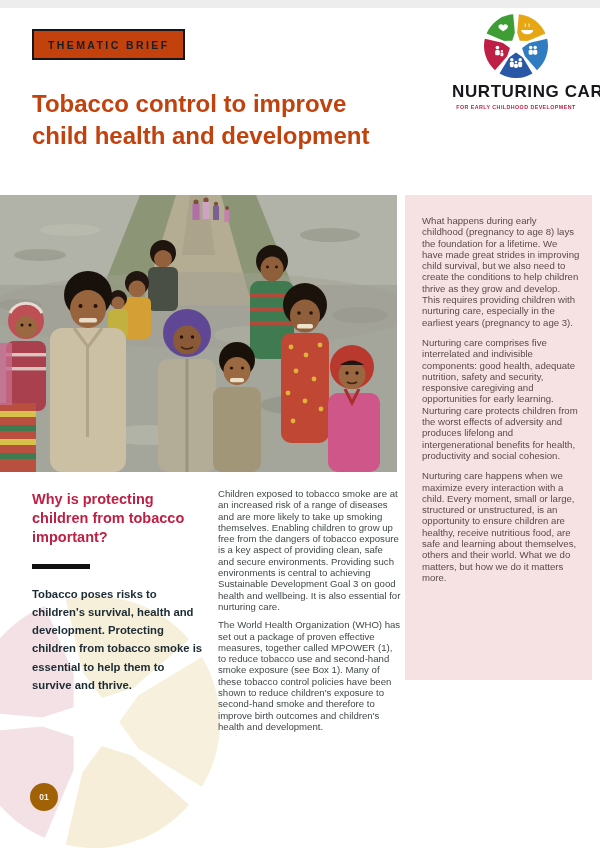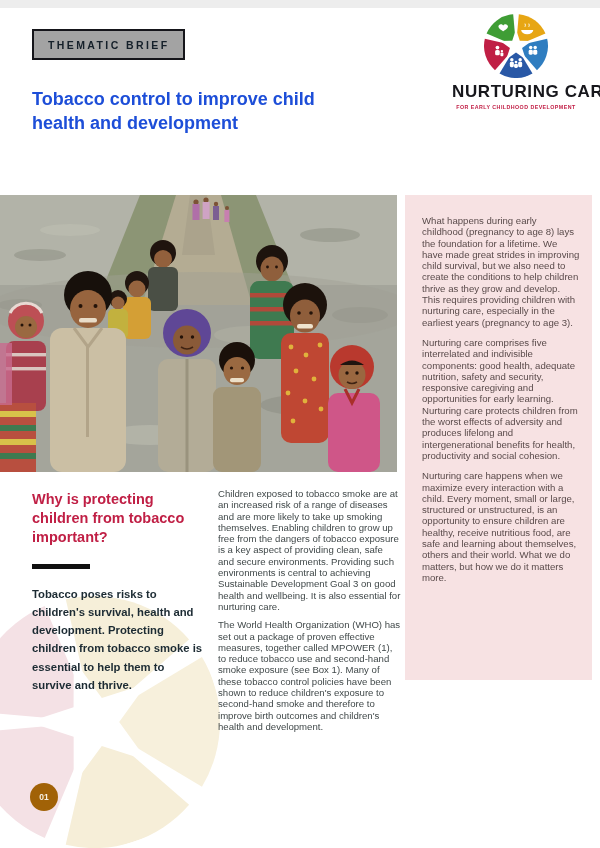--- a/index.html
+++ b/index.html
@@ -8,31 +8,31 @@
     position:relative; width:600px; height:848px; overflow:hidden;
     background:#ffffff; font-family:"Liberation Sans", sans-serif;
     -webkit-font-smoothing:antialiased;
   }
   .top-strip { position:absolute; left:0; top:0; width:600px; height:8px; background:#ededed; }
 
   .badge {
     position:absolute; left:32px; top:29px;
     border:2px solid #15151a; padding:8px 14px 7px 14px;
     font-size:10.5px; font-weight:bold; letter-spacing:2.4px; color:#15202a;
-    background:#a3a3a3;
+    background:#c2410c;
   }
 
   .logo-wrap { position:absolute; left:452px; top:14px; width:128px; text-align:center; }
   .logo-flower { width:64px; height:64px; display:block; margin:0 auto 4px auto; }
   .logo-name { font-size:17px; font-weight:bold; color:#17171c; letter-spacing:0.6px; white-space:nowrap; }
   .logo-tagline { font-size:5.3px; font-weight:bold; color:#c22047; letter-spacing:0.45px; margin-top:2px; white-space:nowrap; }
 
   .doc-title {
     position:absolute; left:32px; top:88px; width:340px;
-    font-size:18px; line-height:1.33; font-weight:800; color:#1d4ed8;
+    font-size:24px; line-height:1.33; font-weight:800; color:#c2410c;
   }
 
   .hero { position:absolute; left:0; top:195px; width:397px; height:277px; }
   .hero svg { display:block; width:397px; height:277px; }
 
   .pink-panel {
     position:absolute; left:405px; top:195px; width:187px; height:485px;
     background:#f7e2e3; padding:20px 14px 14px 17px;
   }
   .pink-panel h2 {

